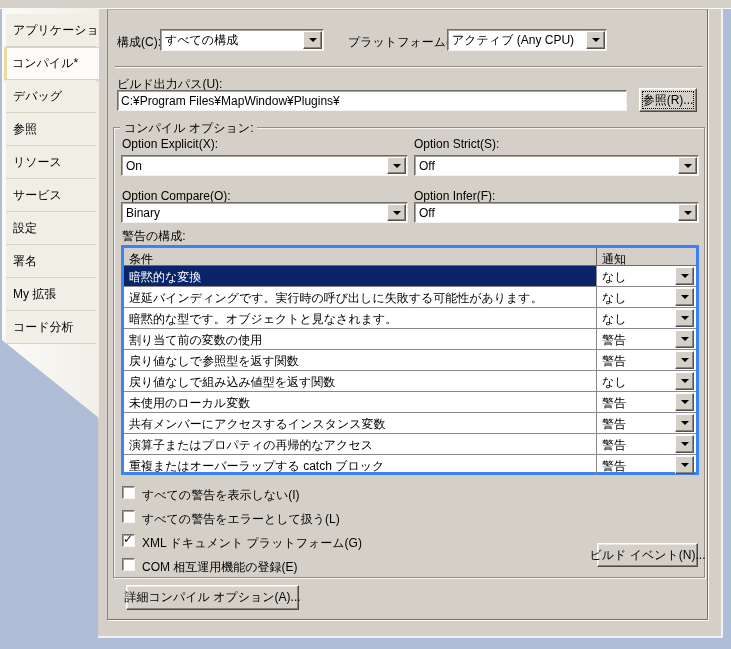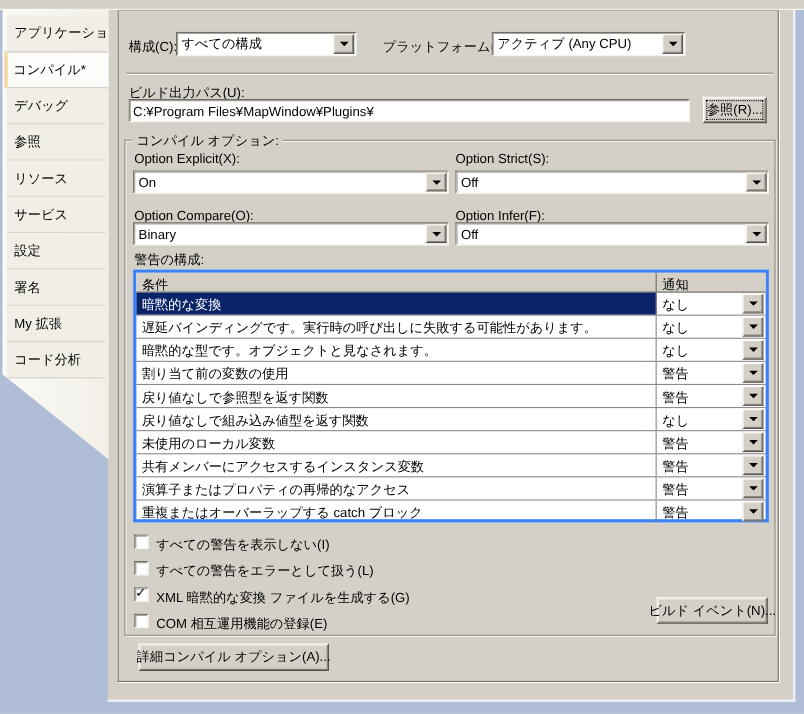--- a/index.html
+++ b/index.html
@@ -119,21 +119,21 @@
   </div>
 
   <div class="lbl" style="left:117px;top:34px">構成(C):</div>
   <div class="combo" style="left:160px;top:29px;width:164px;height:22px">
     <span class="val">すべての構成</span>
     <span class="drop-btn">
         <span class="tri"></span>
       </span>
   </div>
   <div class="lbl" style="left:348px;top:34px">プラットフォーム(M):</div>
-  <div class="combo" style="left:447px;top:29px;width:176px;height:22px">
+  <div class="combo" style="left:447px;top:29px;width:160px;height:22px">
     <span class="val">アクティブ (Any CPU)</span>
     <span class="drop-btn">
         <span class="tri"></span>
       </span>
   </div>
 
   <div class="sep" style="left:115px;top:66px;width:588px"></div>
 
   <div class="lbl" style="left:117px;top:76px">ビルド出力パス(U):</div>
   <input class="field" style="left: 117px; top: 90px; width: 510px; height: 21px;" value="C:¥Program Files¥MapWindow¥Plugins¥">
@@ -237,21 +237,21 @@
             <span class="tri"></span>
           </span></div>
     </div>
   </div>
 
   <div class="cb" style="left:122px;top:486px"></div>
   <div class="lbl" style="left:142px;top:487px">すべての警告を表示しない(I)</div>
   <div class="cb" style="left:122px;top:510px"></div>
   <div class="lbl" style="left:142px;top:511px">すべての警告をエラーとして扱う(L)</div>
   <div class="cb checked" style="left:122px;top:534px"></div>
-  <div class="lbl" style="left:142px;top:535px">XML 暗黙的な変換 ファイルを生成する(G)</div>
+  <div class="lbl" style="left:142px;top:535px">XML ドキュメント プラットフォーム(G)</div>
   <div class="cb" style="left:122px;top:558px"></div>
   <div class="lbl" style="left:142px;top:559px">COM 相互運用機能の登録(E)</div>
 
   <div class="win-btn" style="left:597px;top:543px;width:101px;height:24px">ビルド イベント(N)...</div>
 
   <div class="win-btn" style="left:126px;top:585px;width:173px;height:25px">詳細コンパイル オプション(A)...</div>
 
 </div>
 
 </body></html>

